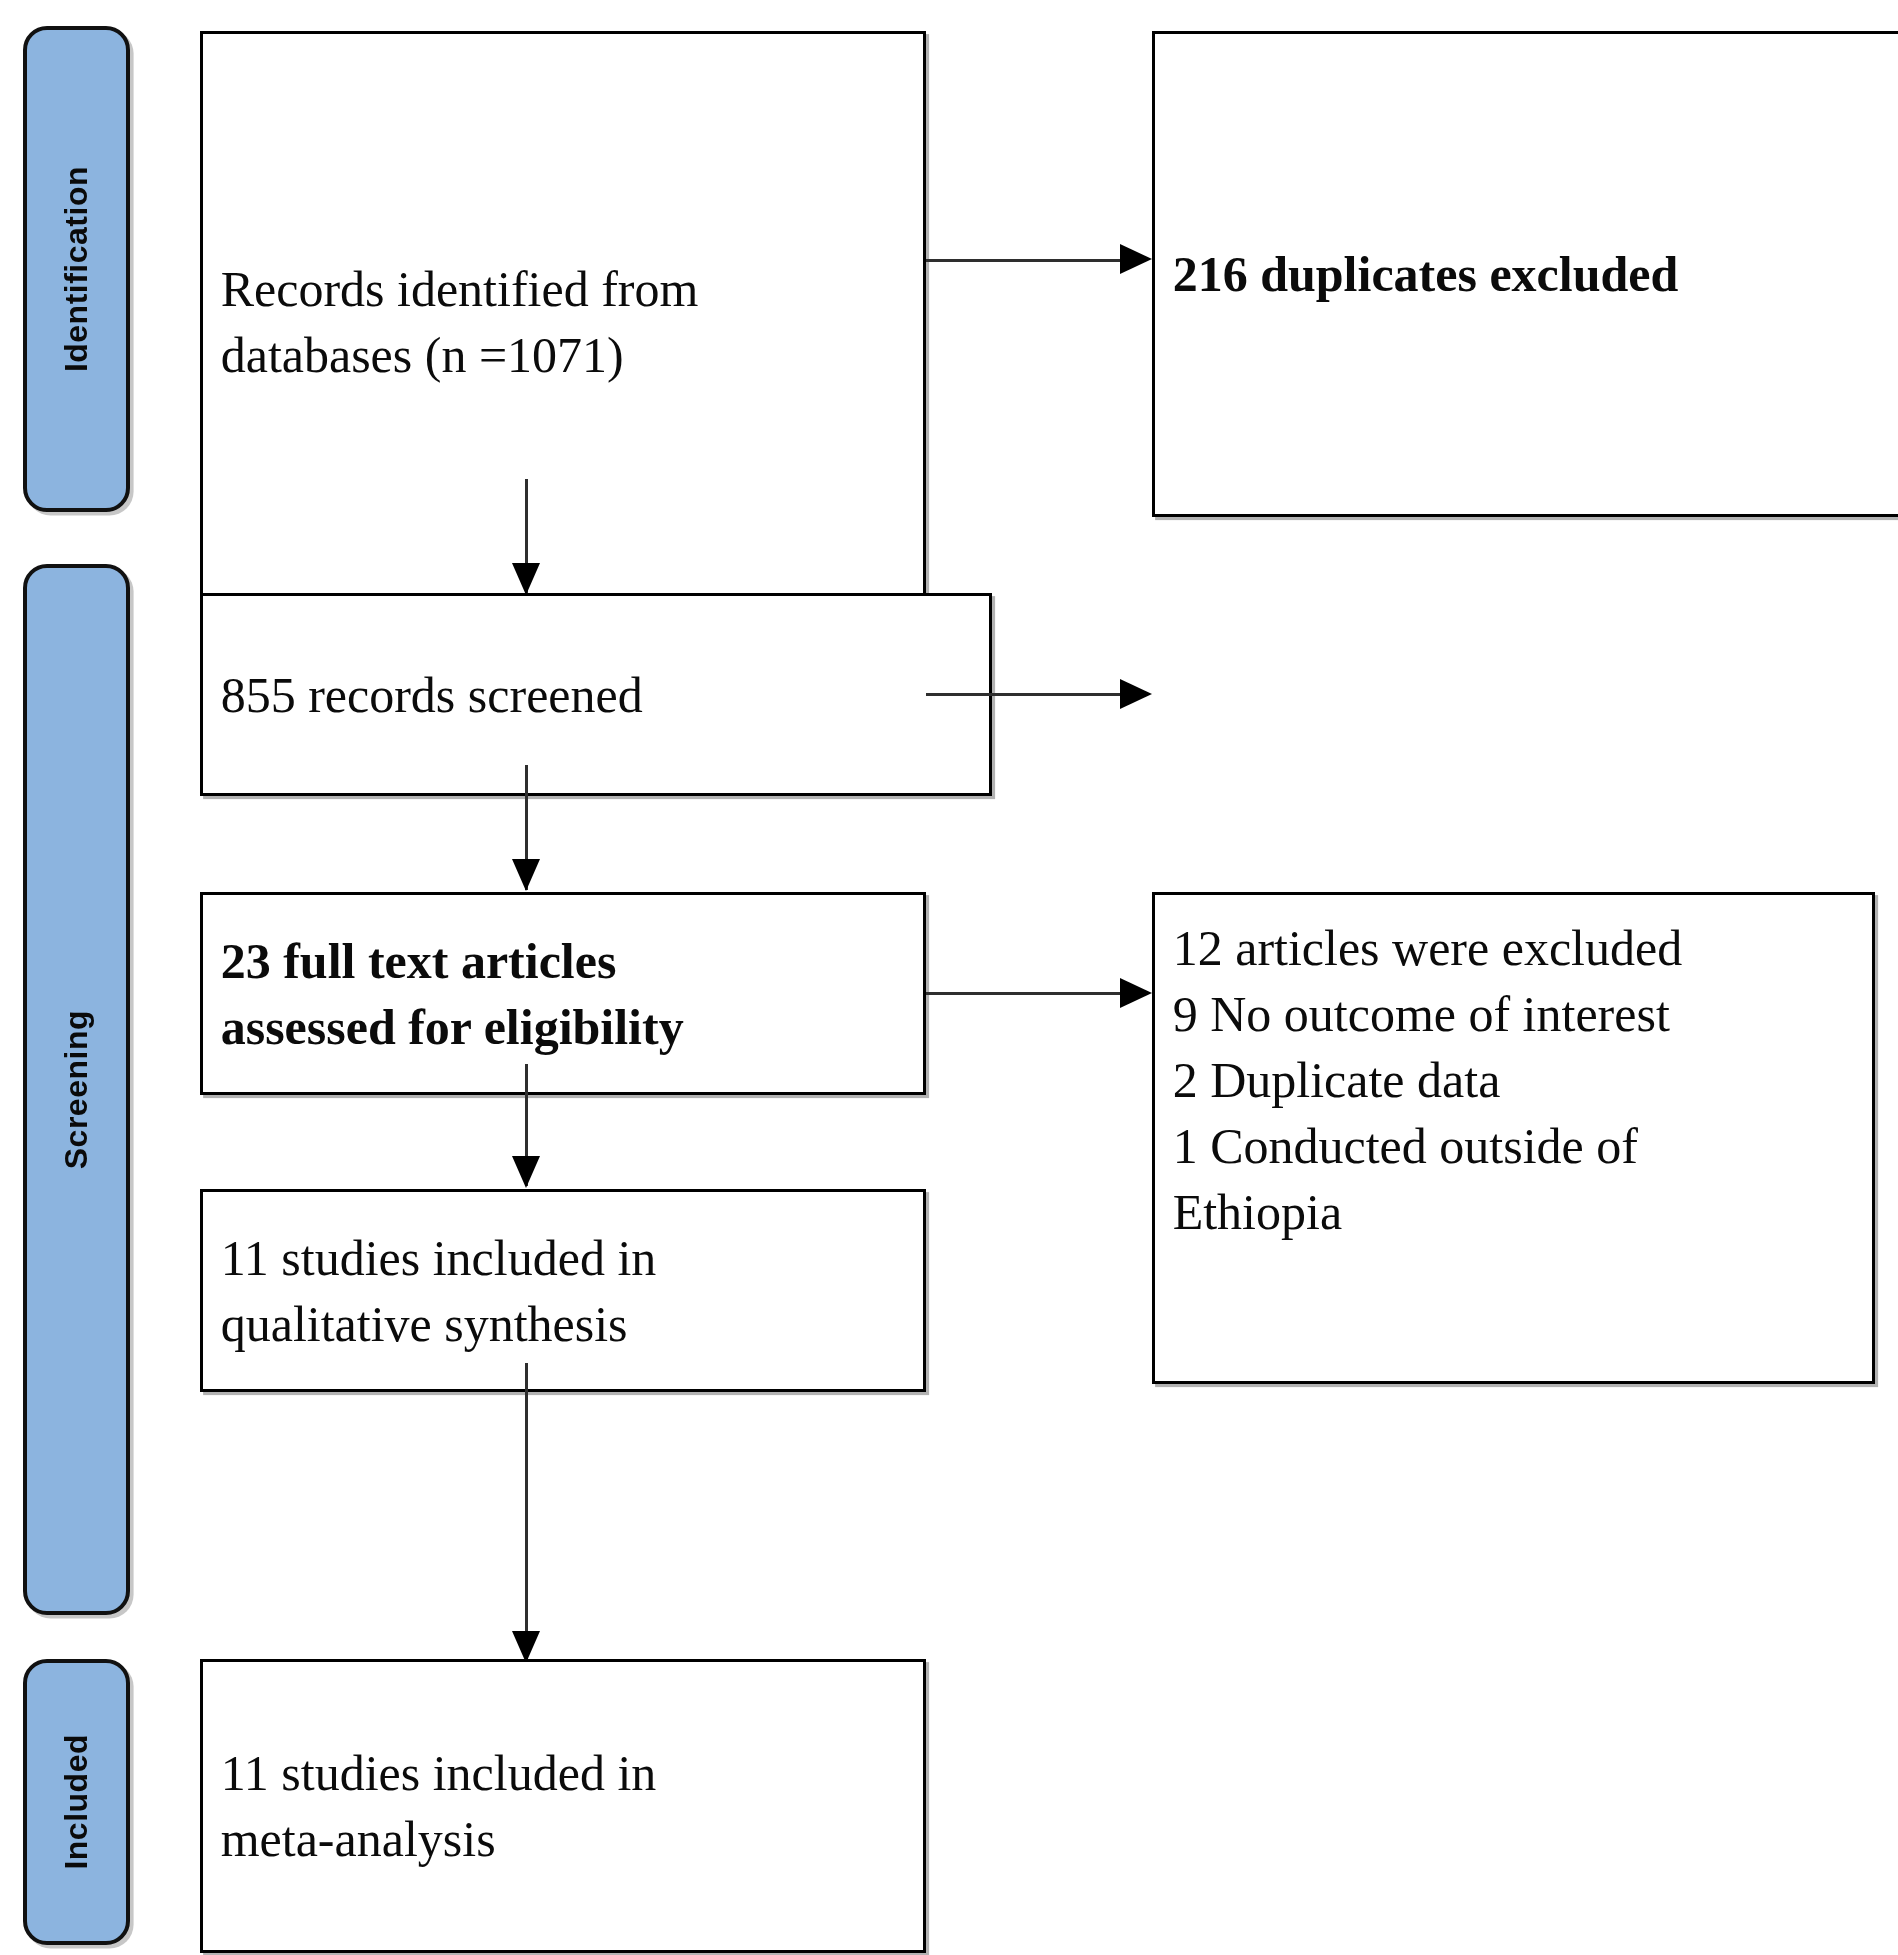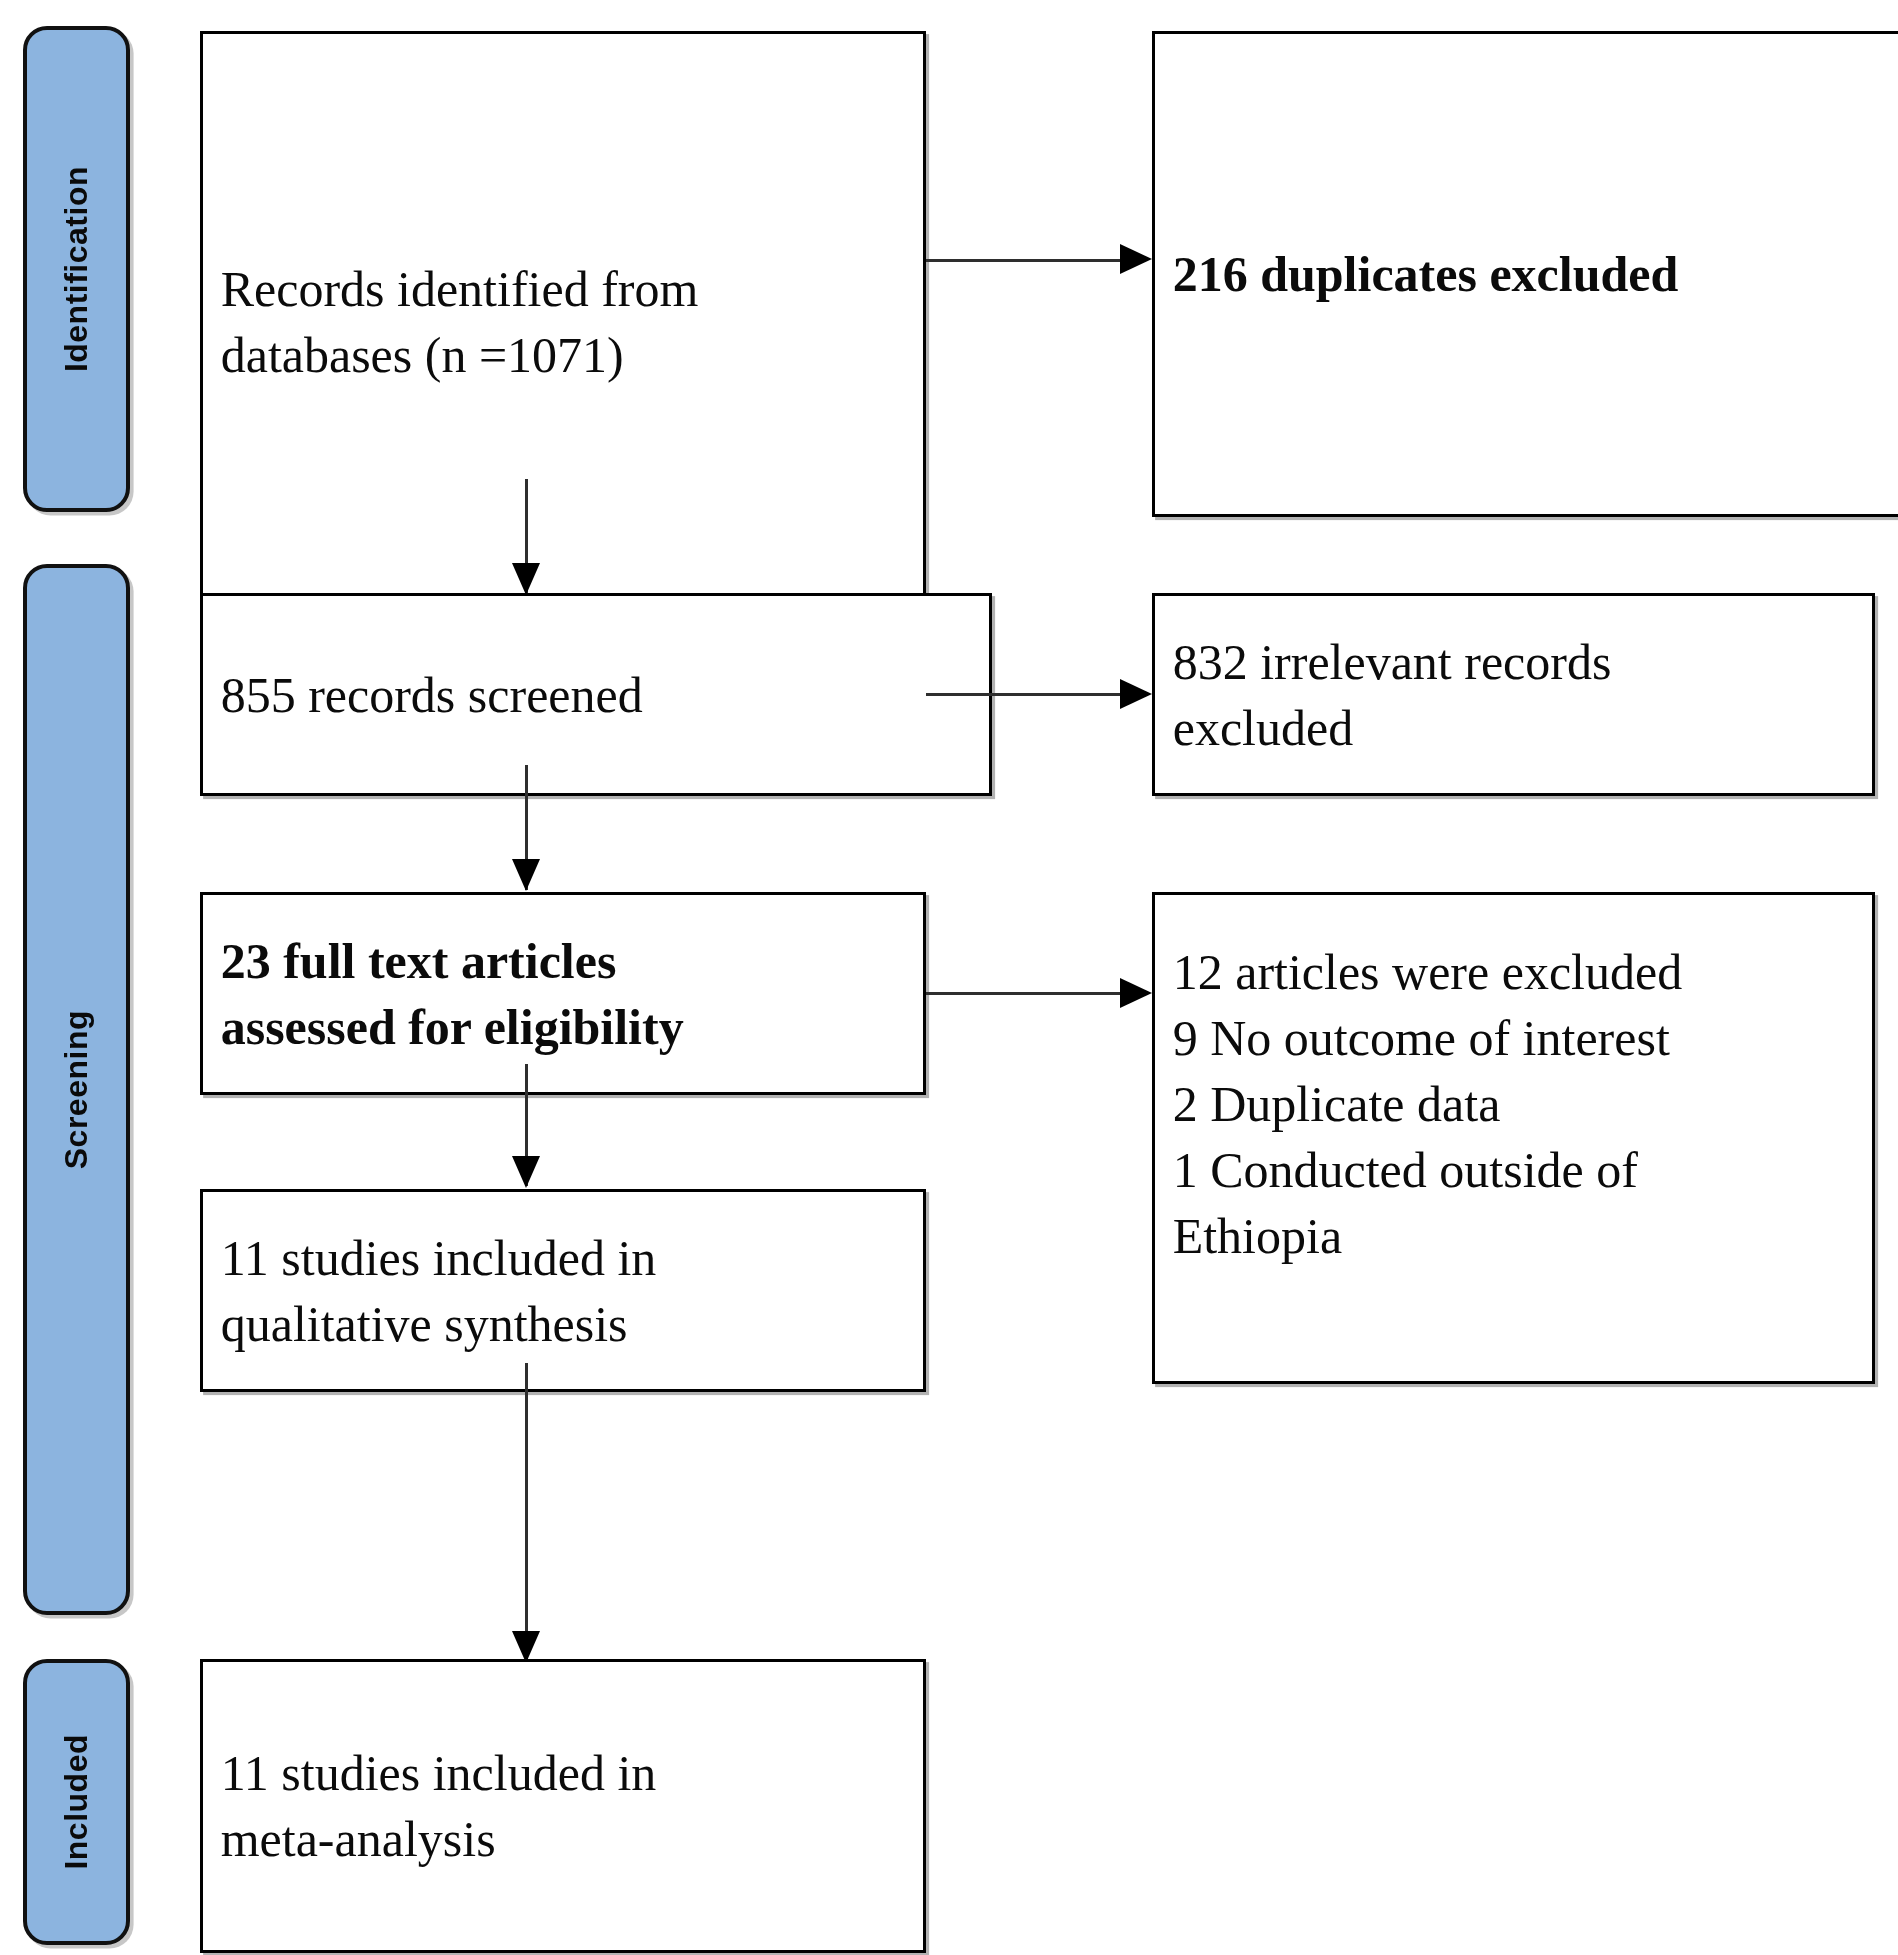--- a/index.html
+++ b/index.html
@@ -91,37 +91,33 @@
   <div class="hline" style="left:926px;top:259px;width:195px;"></div>
   <div class="arrow-right" style="left:1120px;top:244px;"></div>
 
   <div class="vline" style="left:525px;top:479px;height:117px;"></div>
   <div class="arrow-down" style="left:512px;top:563px;"></div>
 
   <div class="box" style="left:200px;top:593px;width:792px;height:203px;">
     <span class="btext">855 records screened</span>
   </div>
 
-  <div class="box" style="left:1152px;top:593px;width:723px;height:203px;">
-    <span class="btext">832 irrelevant records
-excluded</span>
-  </div>
 
   <div class="hline" style="left:926px;top:693px;width:195px;"></div>
   <div class="arrow-right" style="left:1120px;top:679px;"></div>
 
   <div class="vline" style="left:525px;top:765px;height:125px;"></div>
   <div class="arrow-down" style="left:512px;top:859px;"></div>
 
   <div class="box" style="left:200px;top:892px;width:726px;height:203px;font-weight:bold;">
     <span class="btext">23 full text articles
 assessed for eligibility</span>
   </div>
 
-  <div class="box" style="left:1152px;top:892px;width:723px;height:492px;align-items:flex-start;padding-top:44px;">
+  <div class="box" style="left:1152px;top:892px;width:723px;height:492px;align-items:flex-start;padding-top:20px;">
     <span class="btext">  12 articles were excluded
 9 No outcome of interest
 2 Duplicate data
 1 Conducted outside of
 Ethiopia</span>
   </div>
 
   <div class="hline" style="left:926px;top:992px;width:195px;"></div>
   <div class="arrow-right" style="left:1120px;top:978px;"></div>
 

